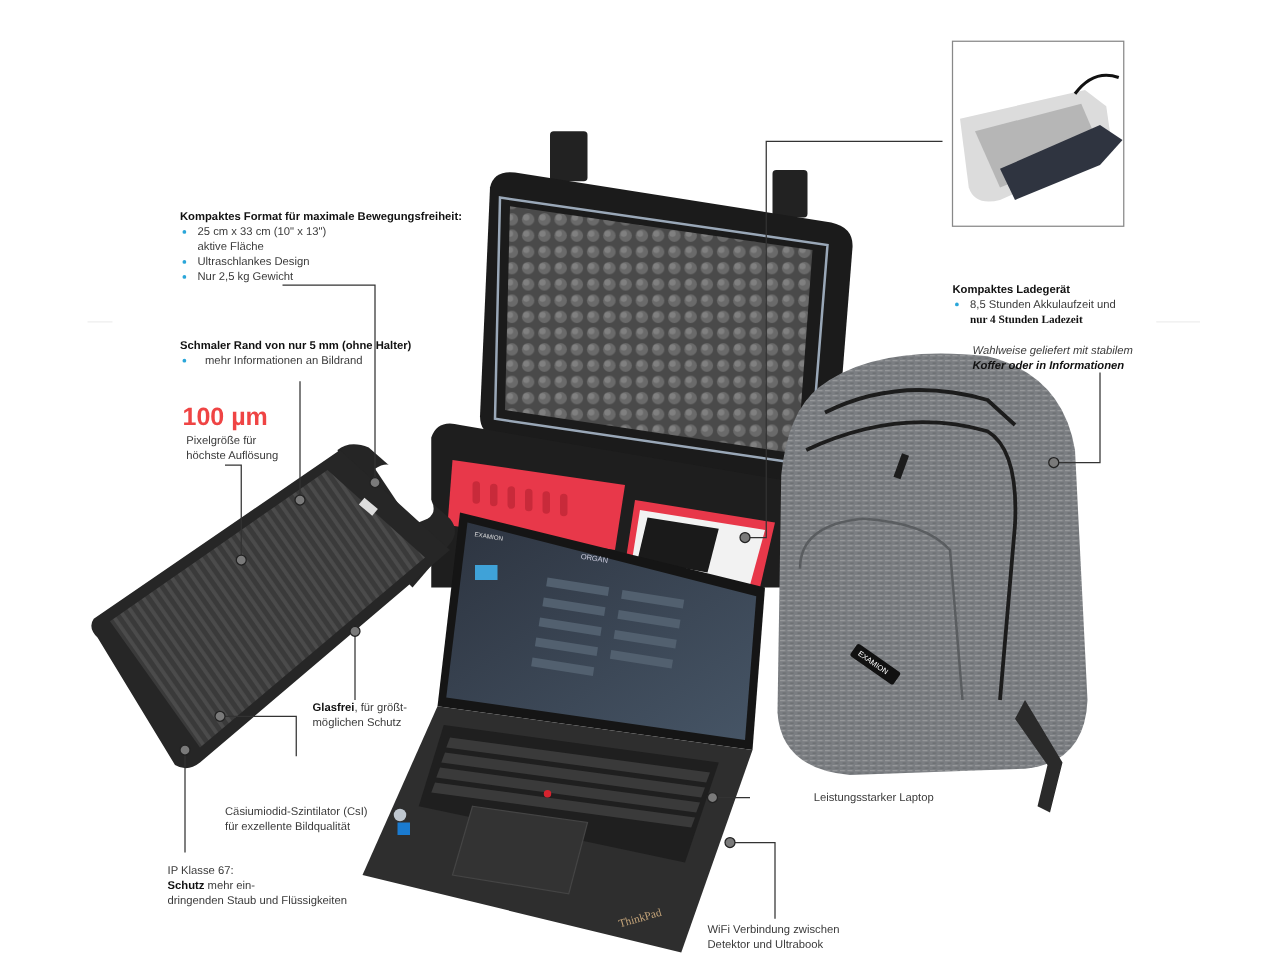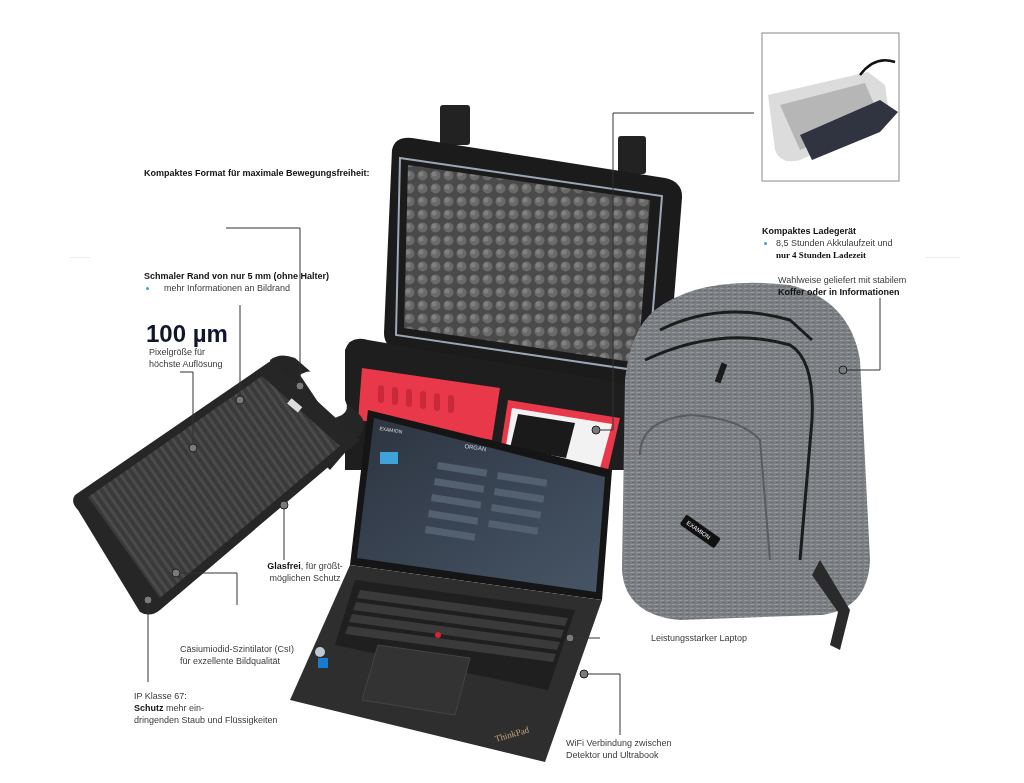--- a/index.html
+++ b/index.html
@@ -5,21 +5,21 @@
   html, body { margin:0; padding:0; background:#ffffff; }
   body { width:1024px; height:783px; position:relative; overflow:hidden; font-family:"Liberation Sans", sans-serif; color:#333; }
   .abs { position:absolute; }
   .ann { font-size:9px; line-height:12px; color:#3a3a3a; }
   .ann b, .b { font-weight:bold; color:#111; }
   .ann ul { margin:0; padding:0; list-style:none; }
   .ann li { position:relative; padding-left:14px; }
   .ann li::before { content:""; position:absolute; left:2px; top:5px; width:3px; height:3px; border-radius:50%; background:#2aa6d9; }
   .ann li.sub { padding-left:14px; }
   .ann li.sub::before { display:none; }
-  .big { font-size:24px; font-weight:bold; color:#0f172a; line-height:24px; }
+  .big { font-size:20px; font-weight:bold; color:#ef4444; line-height:24px; }
   svg.lines { position:absolute; left:0; top:0; }
   .hr-faint { position:absolute; height:1px; background:#eee; }
 </style>
 </head>
 <body>
 
 <div class="hr-faint" style="left:70px;top:257px;width:20px;"></div>
 <div class="hr-faint" style="left:925px;top:257px;width:35px;"></div>
 
 <svg class="lines" width="1024" height="783" viewBox="0 0 1024 783">
@@ -147,36 +147,42 @@
     <circle cx="148" cy="600" r="4"></circle>
     <circle cx="596" cy="430" r="4"></circle>
     <circle cx="843" cy="370" r="4"></circle>
     <circle cx="570" cy="638" r="4"></circle>
     <circle cx="584" cy="674" r="4"></circle>
   </g>
 </svg>
 
 <div class="abs ann" style="left:144px;top:167px;width:260px;">
   <div class="b">Kompaktes Format für maximale Bewegungsfreiheit:</div>
+  <ul>
+    <li>25 cm x 33 cm (10" x 13")</li>
+    <li class="sub">aktive Fläche</li>
+    <li>Ultraschlankes Design</li>
+    <li>Nur 2,5 kg Gewicht</li>
+  </ul>
 </div>
 
 <div class="abs ann" style="left:144px;top:270px;width:240px;">
   <div class="b">Schmaler Rand von nur 5 mm (ohne Halter)</div>
   <ul>
       <li style="padding-left:20px;">mehr Informationen an Bildrand</li>
     </ul>
 </div>
 
 <div class="abs ann" style="left:146px;top:322px;width:120px;">
   <div class="big">100 µm</div>
   <div style="padding-left:3px;">Pixelgröße für</div>
   <div style="padding-left:3px;">höchste Auflösung</div>
 </div>
 
-<div class="abs ann" style="left:250px;top:560px;width:110px;text-align:center;">
+<div class="abs ann" style="left:250px;top:560px;width:110px;text-align:left;">
   <div><span class="b">Glasfrei</span><span>, für größt-</span></div>
   <div>möglichen Schutz</div>
 </div>
 
 <div class="abs ann" style="left:180px;top:616px;width:180px;margin-top:27px;">
   <div>Cäsiumiodid-Szintilator (CsI)</div>
   <div>für exzellente Bildqualität</div>
 </div>
 
 <div class="abs ann" style="left:134px;top:690px;width:200px;">
@@ -186,21 +192,21 @@
 </div>
 
 <div class="abs ann" style="left:762px;top:190px;width:200px;margin-top:35px;">
   <div class="b">Kompaktes Ladegerät</div>
   <ul>
       <li>8,5 Stunden Akkulaufzeit und</li>
     </ul>
   <div class="b" style="padding-left:14px;font-family:Liberation Serif, serif;">nur 4 Stunden Ladezeit</div>
 </div>
 
-<div class="abs ann" style="left:778px;top:274px;width:200px;">
+<div class="abs ann" style="left:778px;top:274px;width:200px;font-style:italic;">
   <div>Wahlweise geliefert mit stabilem</div>
   <div class="b">Koffer oder in Informationen</div>
 </div>
 
 <div class="abs ann" style="left:607px;top:632px;width:140px;text-align:right;">
   <div>Leistungsstarker Laptop</div>
 </div>
 
 <div class="abs ann" style="left:566px;top:737px;width:160px;">
   <div>WiFi Verbindung zwischen</div>

